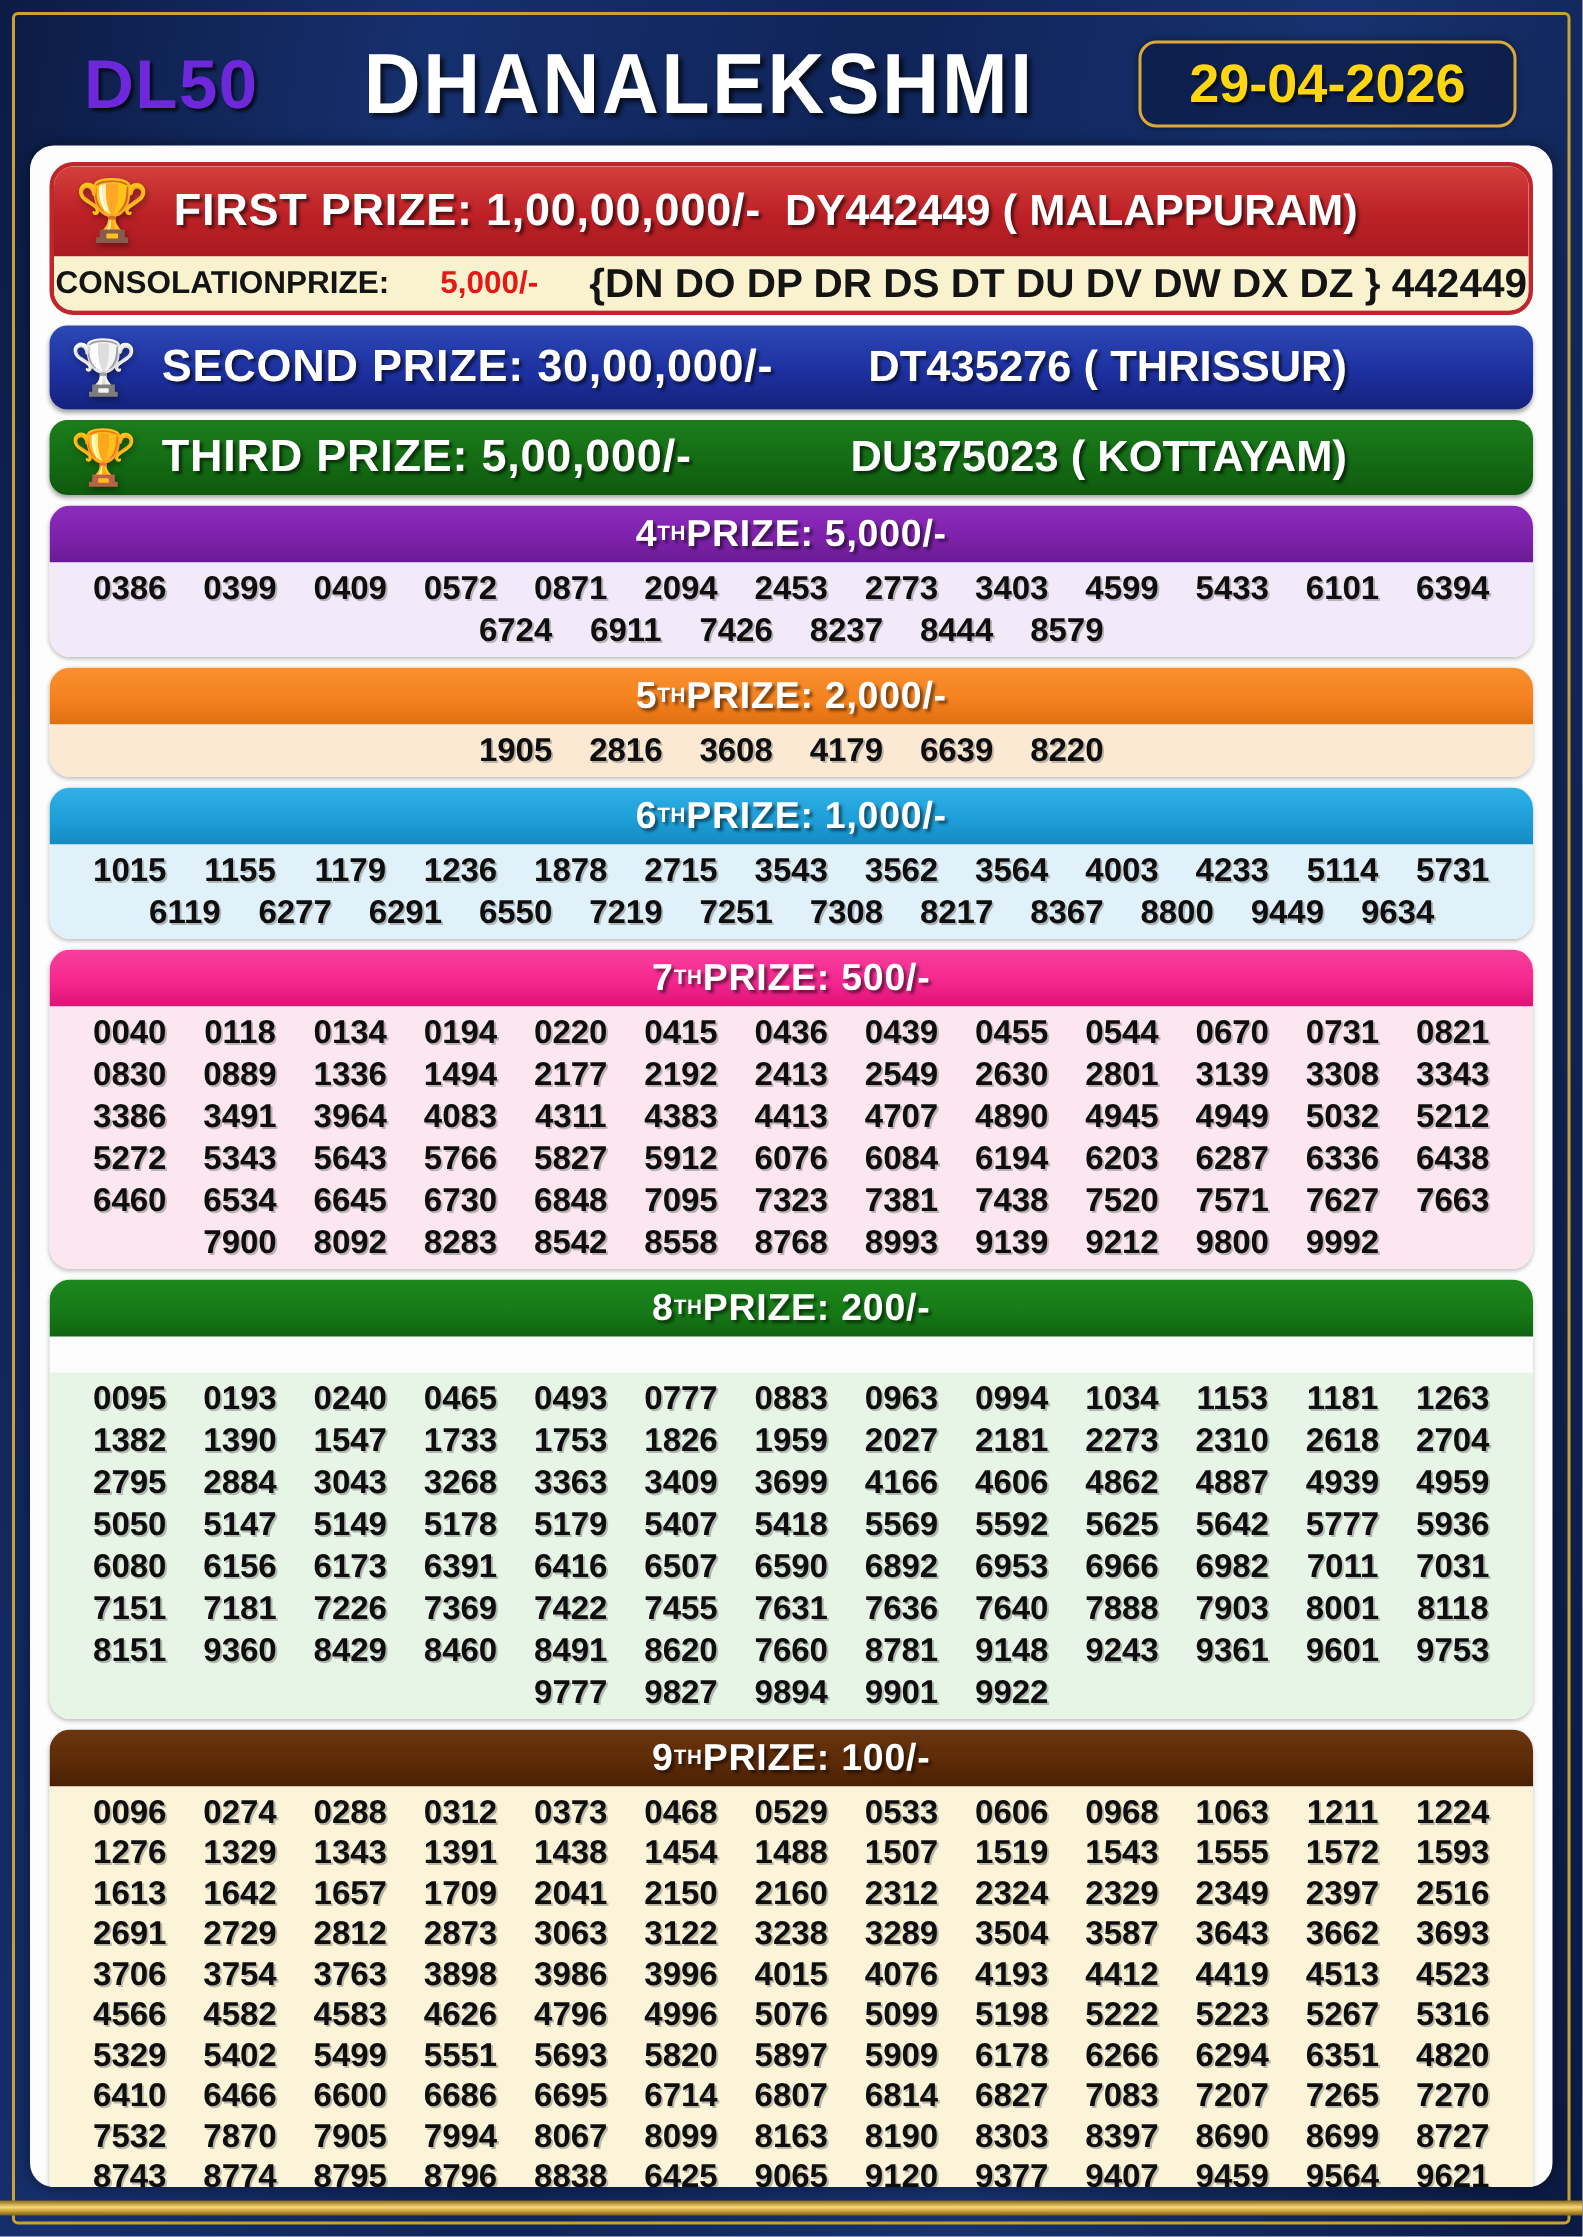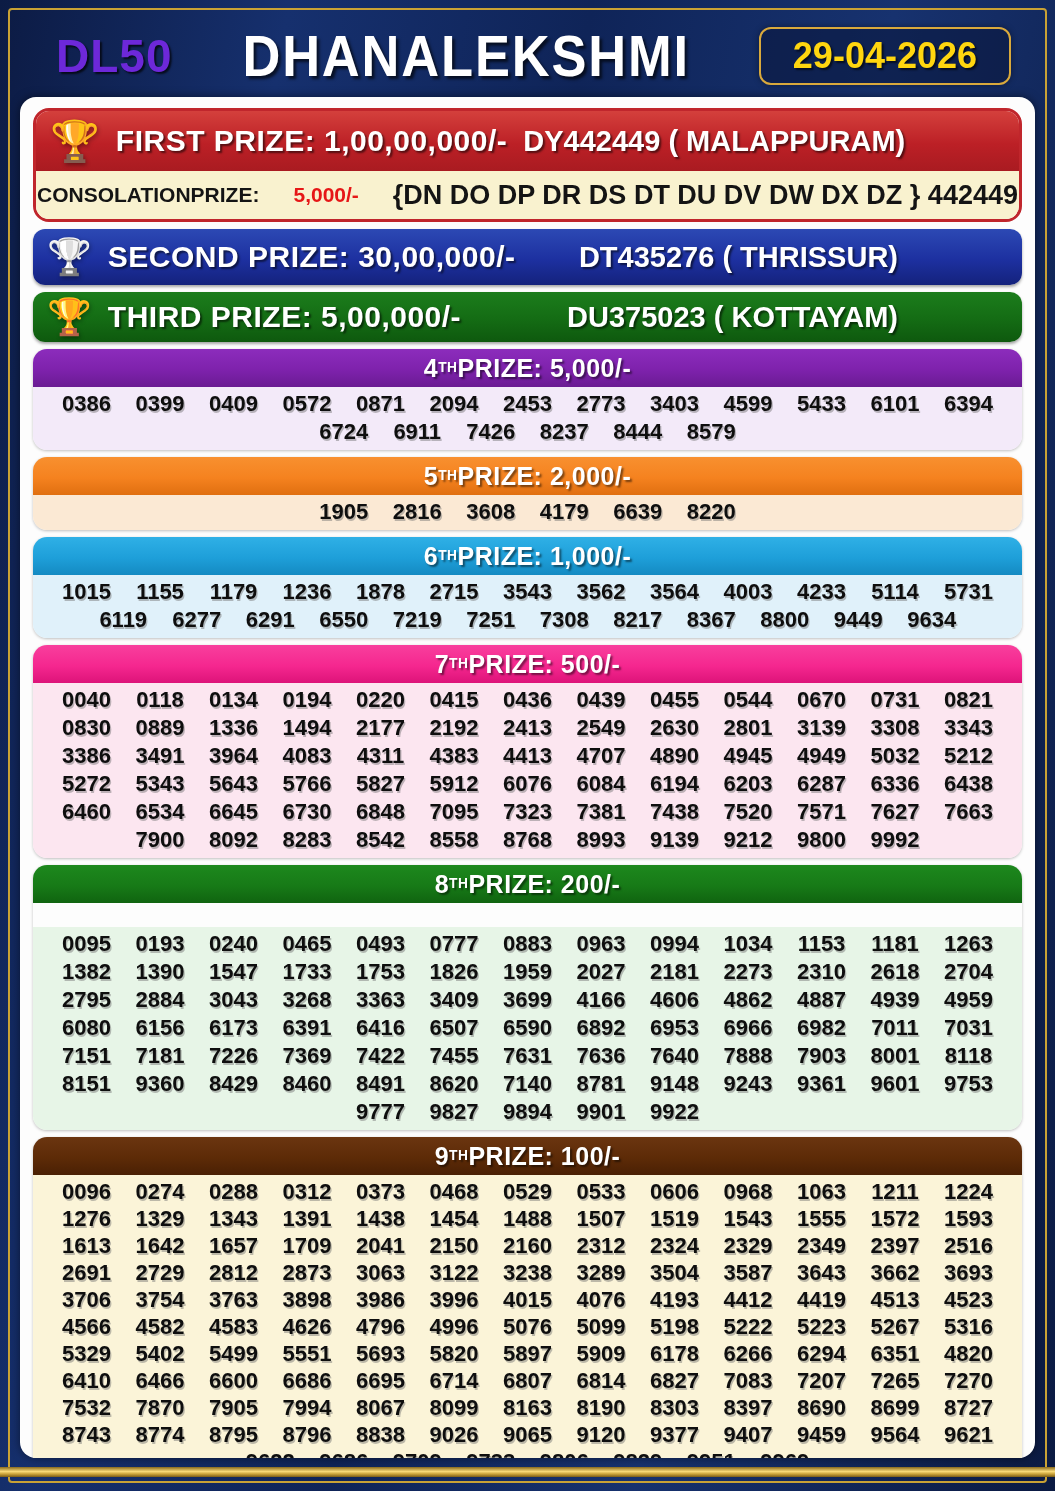--- a/index.html
+++ b/index.html
@@ -55,21 +55,21 @@
     color:#fff;font-weight:800;font-size:29px;white-space:nowrap;
     text-shadow:2px 2px 2px rgba(0,0,0,.55);margin-left:auto;margin-right:110px;
   }
   
   .first-box{border:3px solid #c0262c;border-radius:16px;overflow:hidden;flex:none;}
   .first-row{
     display:flex;align-items:center;gap:16px;height:60px;padding:0 14px;
     background:linear-gradient(180deg,#d4403c 0%,#bc2026 55%,#a91b21 100%);
   }
   .consolation-row{
-    display:flex;align-items:center;justify-content:center;gap:34px;height:48px;
+    display:flex;align-items:center;justify-content:center;gap:34px;height:36px;
     background:#f9f2cf;font-weight:800;
   }
   .consolation-label{font-size:21px;color:#141414;}
   .consolation-amount{font-size:21px;color:#e61717;}
   .consolation-series{font-size:27px;color:#141414;}
   
   .solid-banner{
     display:flex;align-items:center;gap:16px;border-radius:12px;flex:none;
     padding:0 14px;box-shadow:0 2px 3px rgba(0,0,0,.35);
   }
@@ -364,20 +364,35 @@
             <span class="num">3409</span>
             <span class="num">3699</span>
             <span class="num">4166</span>
             <span class="num">4606</span>
             <span class="num">4862</span>
             <span class="num">4887</span>
             <span class="num">4939</span>
             <span class="num">4959</span>
           </div>
           <div class="number-row">
+            <span class="num">5050</span>
+            <span class="num">5147</span>
+            <span class="num">5149</span>
+            <span class="num">5178</span>
+            <span class="num">5179</span>
+            <span class="num">5407</span>
+            <span class="num">5418</span>
+            <span class="num">5569</span>
+            <span class="num">5592</span>
+            <span class="num">5625</span>
+            <span class="num">5642</span>
+            <span class="num">5777</span>
+            <span class="num">5936</span>
+          </div>
+          <div class="number-row">
             <span class="num">6080</span>
             <span class="num">6156</span>
             <span class="num">6173</span>
             <span class="num">6391</span>
             <span class="num">6416</span>
             <span class="num">6507</span>
             <span class="num">6590</span>
             <span class="num">6892</span>
             <span class="num">6953</span>
             <span class="num">6966</span>
@@ -400,21 +415,21 @@
             <span class="num">8001</span>
             <span class="num">8118</span>
           </div>
           <div class="number-row">
             <span class="num">8151</span>
             <span class="num">9360</span>
             <span class="num">8429</span>
             <span class="num">8460</span>
             <span class="num">8491</span>
             <span class="num">8620</span>
-            <span class="num">7140</span>
+            <span class="num">7660</span>
             <span class="num">8781</span>
             <span class="num">9148</span>
             <span class="num">9243</span>
             <span class="num">9361</span>
             <span class="num">9601</span>
             <span class="num">9753</span>
           </div>
           <div class="number-row">
             <span class="num">9777</span>
             <span class="num">9827</span>
@@ -565,21 +580,21 @@
             <span class="num">8690</span>
             <span class="num">8699</span>
             <span class="num">8727</span>
           </div>
           <div class="number-row">
             <span class="num">8743</span>
             <span class="num">8774</span>
             <span class="num">8795</span>
             <span class="num">8796</span>
             <span class="num">8838</span>
-            <span class="num">9026</span>
+            <span class="num">6425</span>
             <span class="num">9065</span>
             <span class="num">9120</span>
             <span class="num">9377</span>
             <span class="num">9407</span>
             <span class="num">9459</span>
             <span class="num">9564</span>
             <span class="num">9621</span>
           </div>
           <div class="number-row">
             <span class="num">9622</span>

